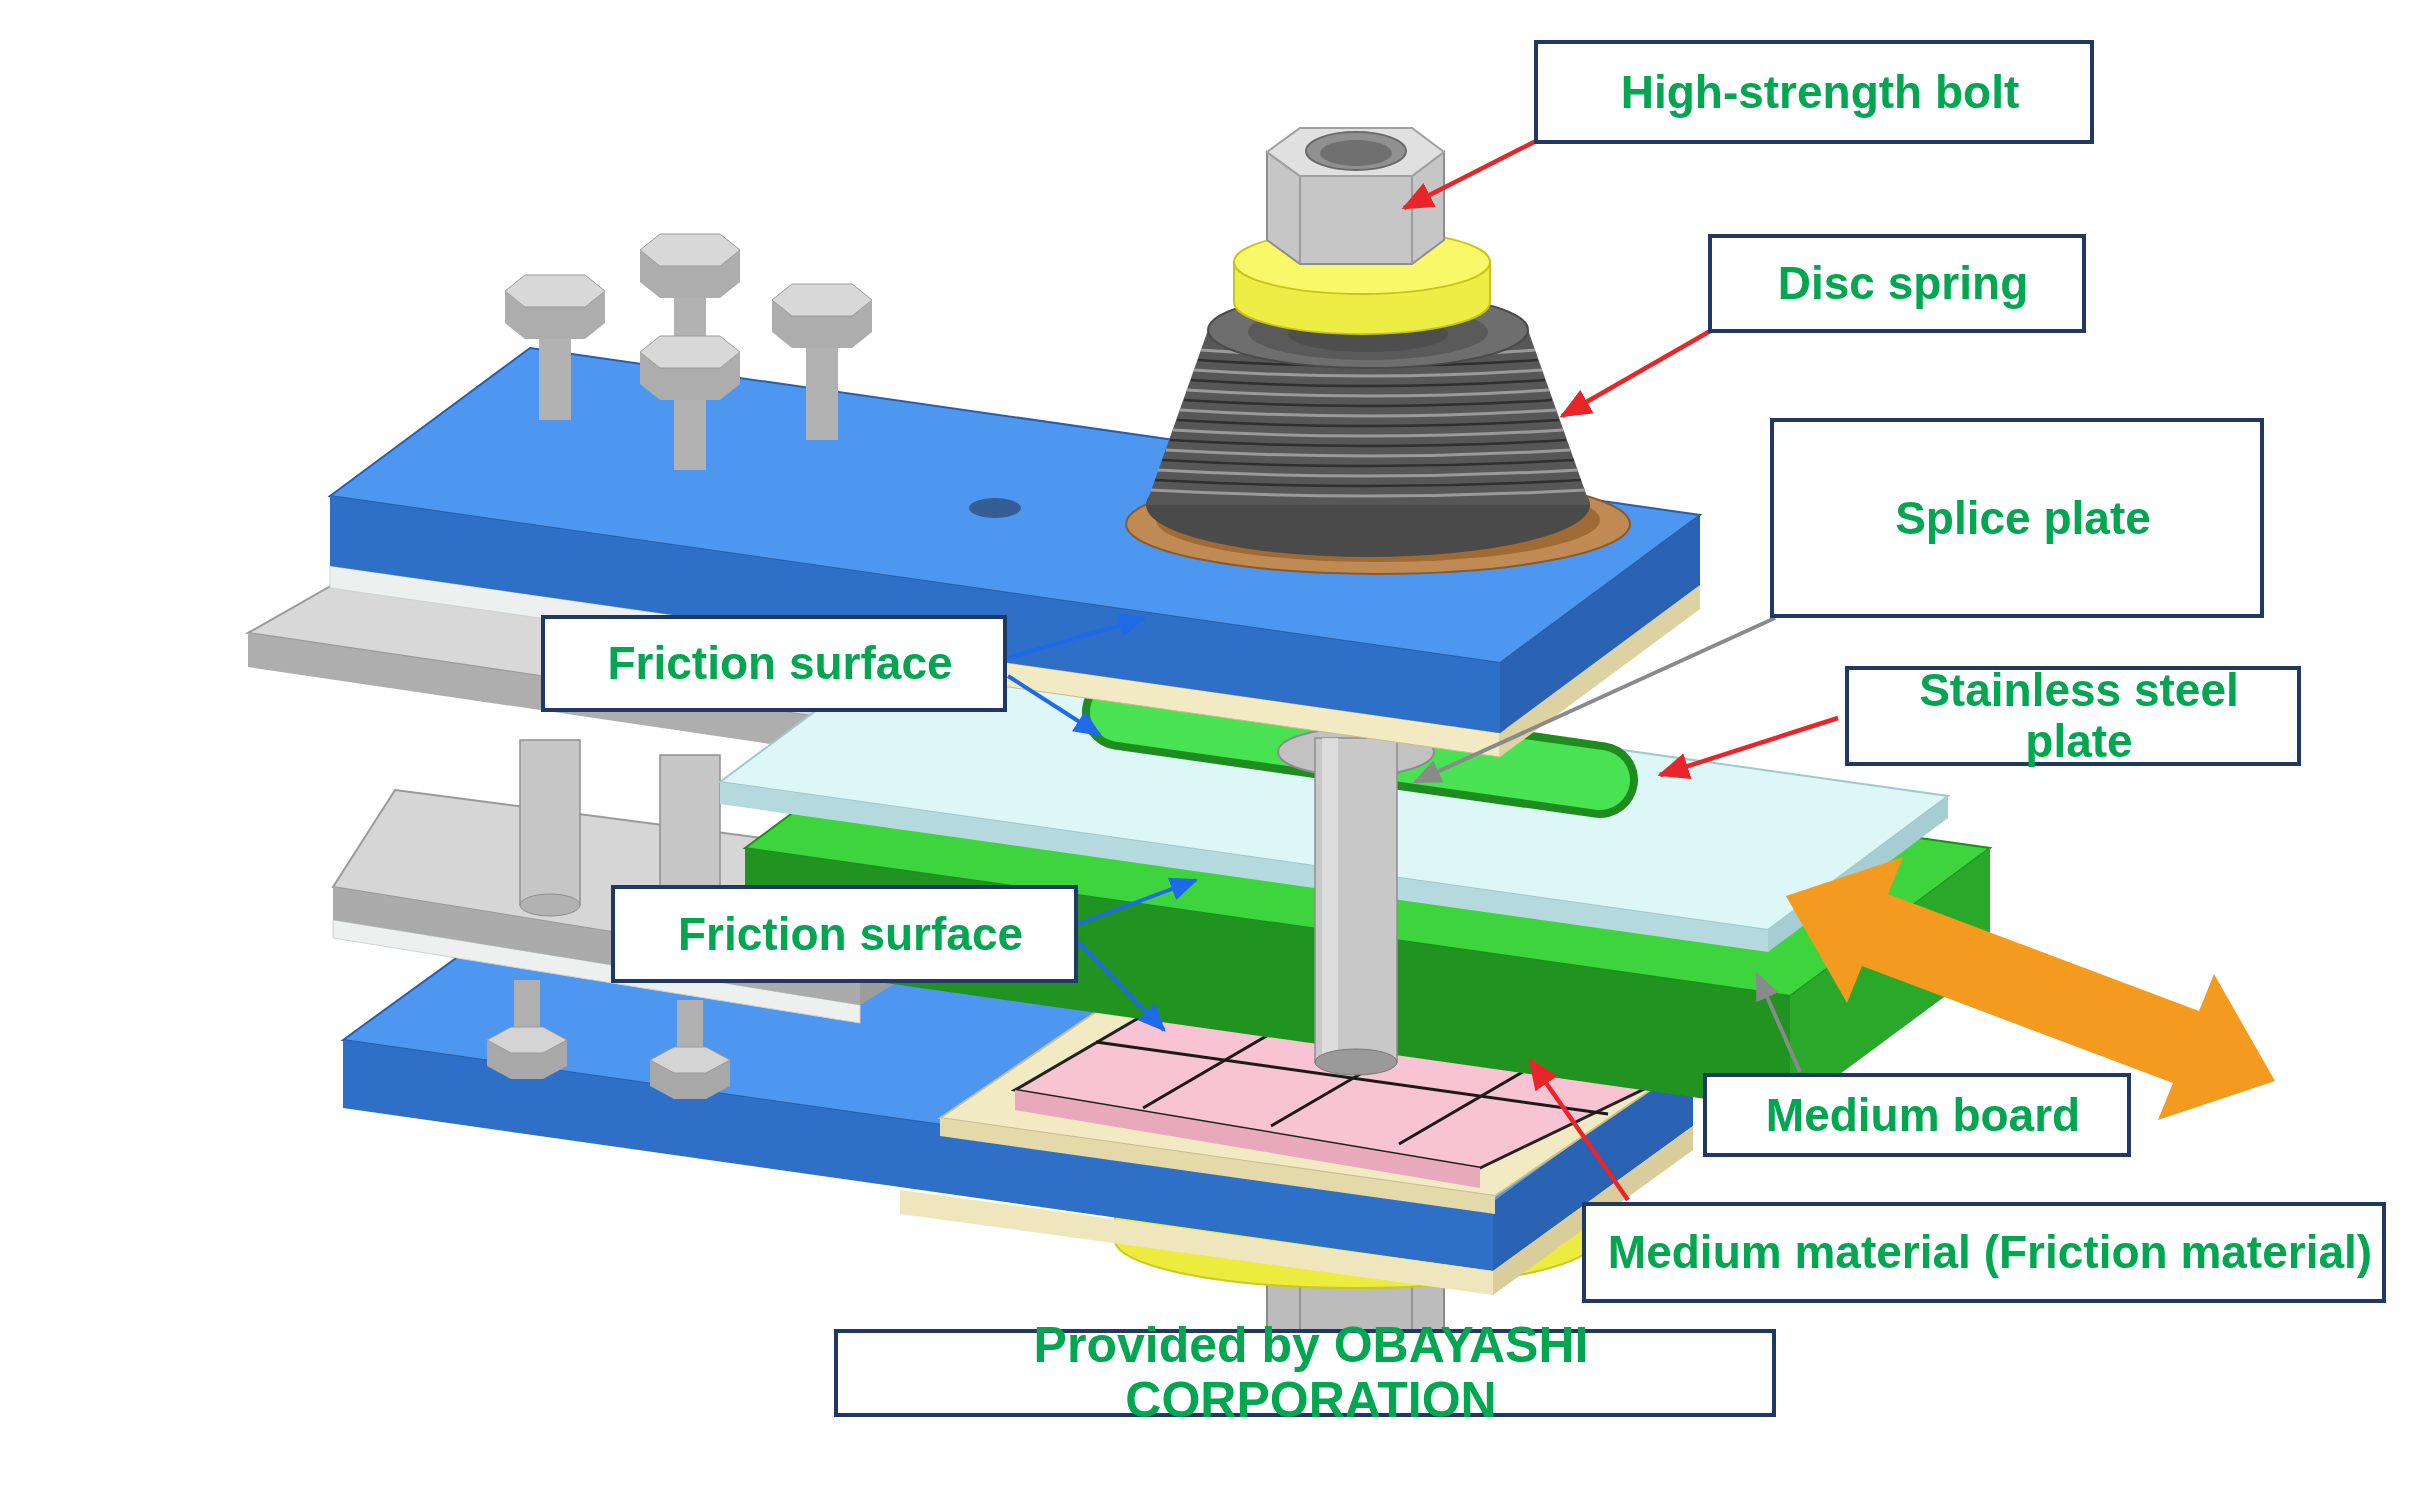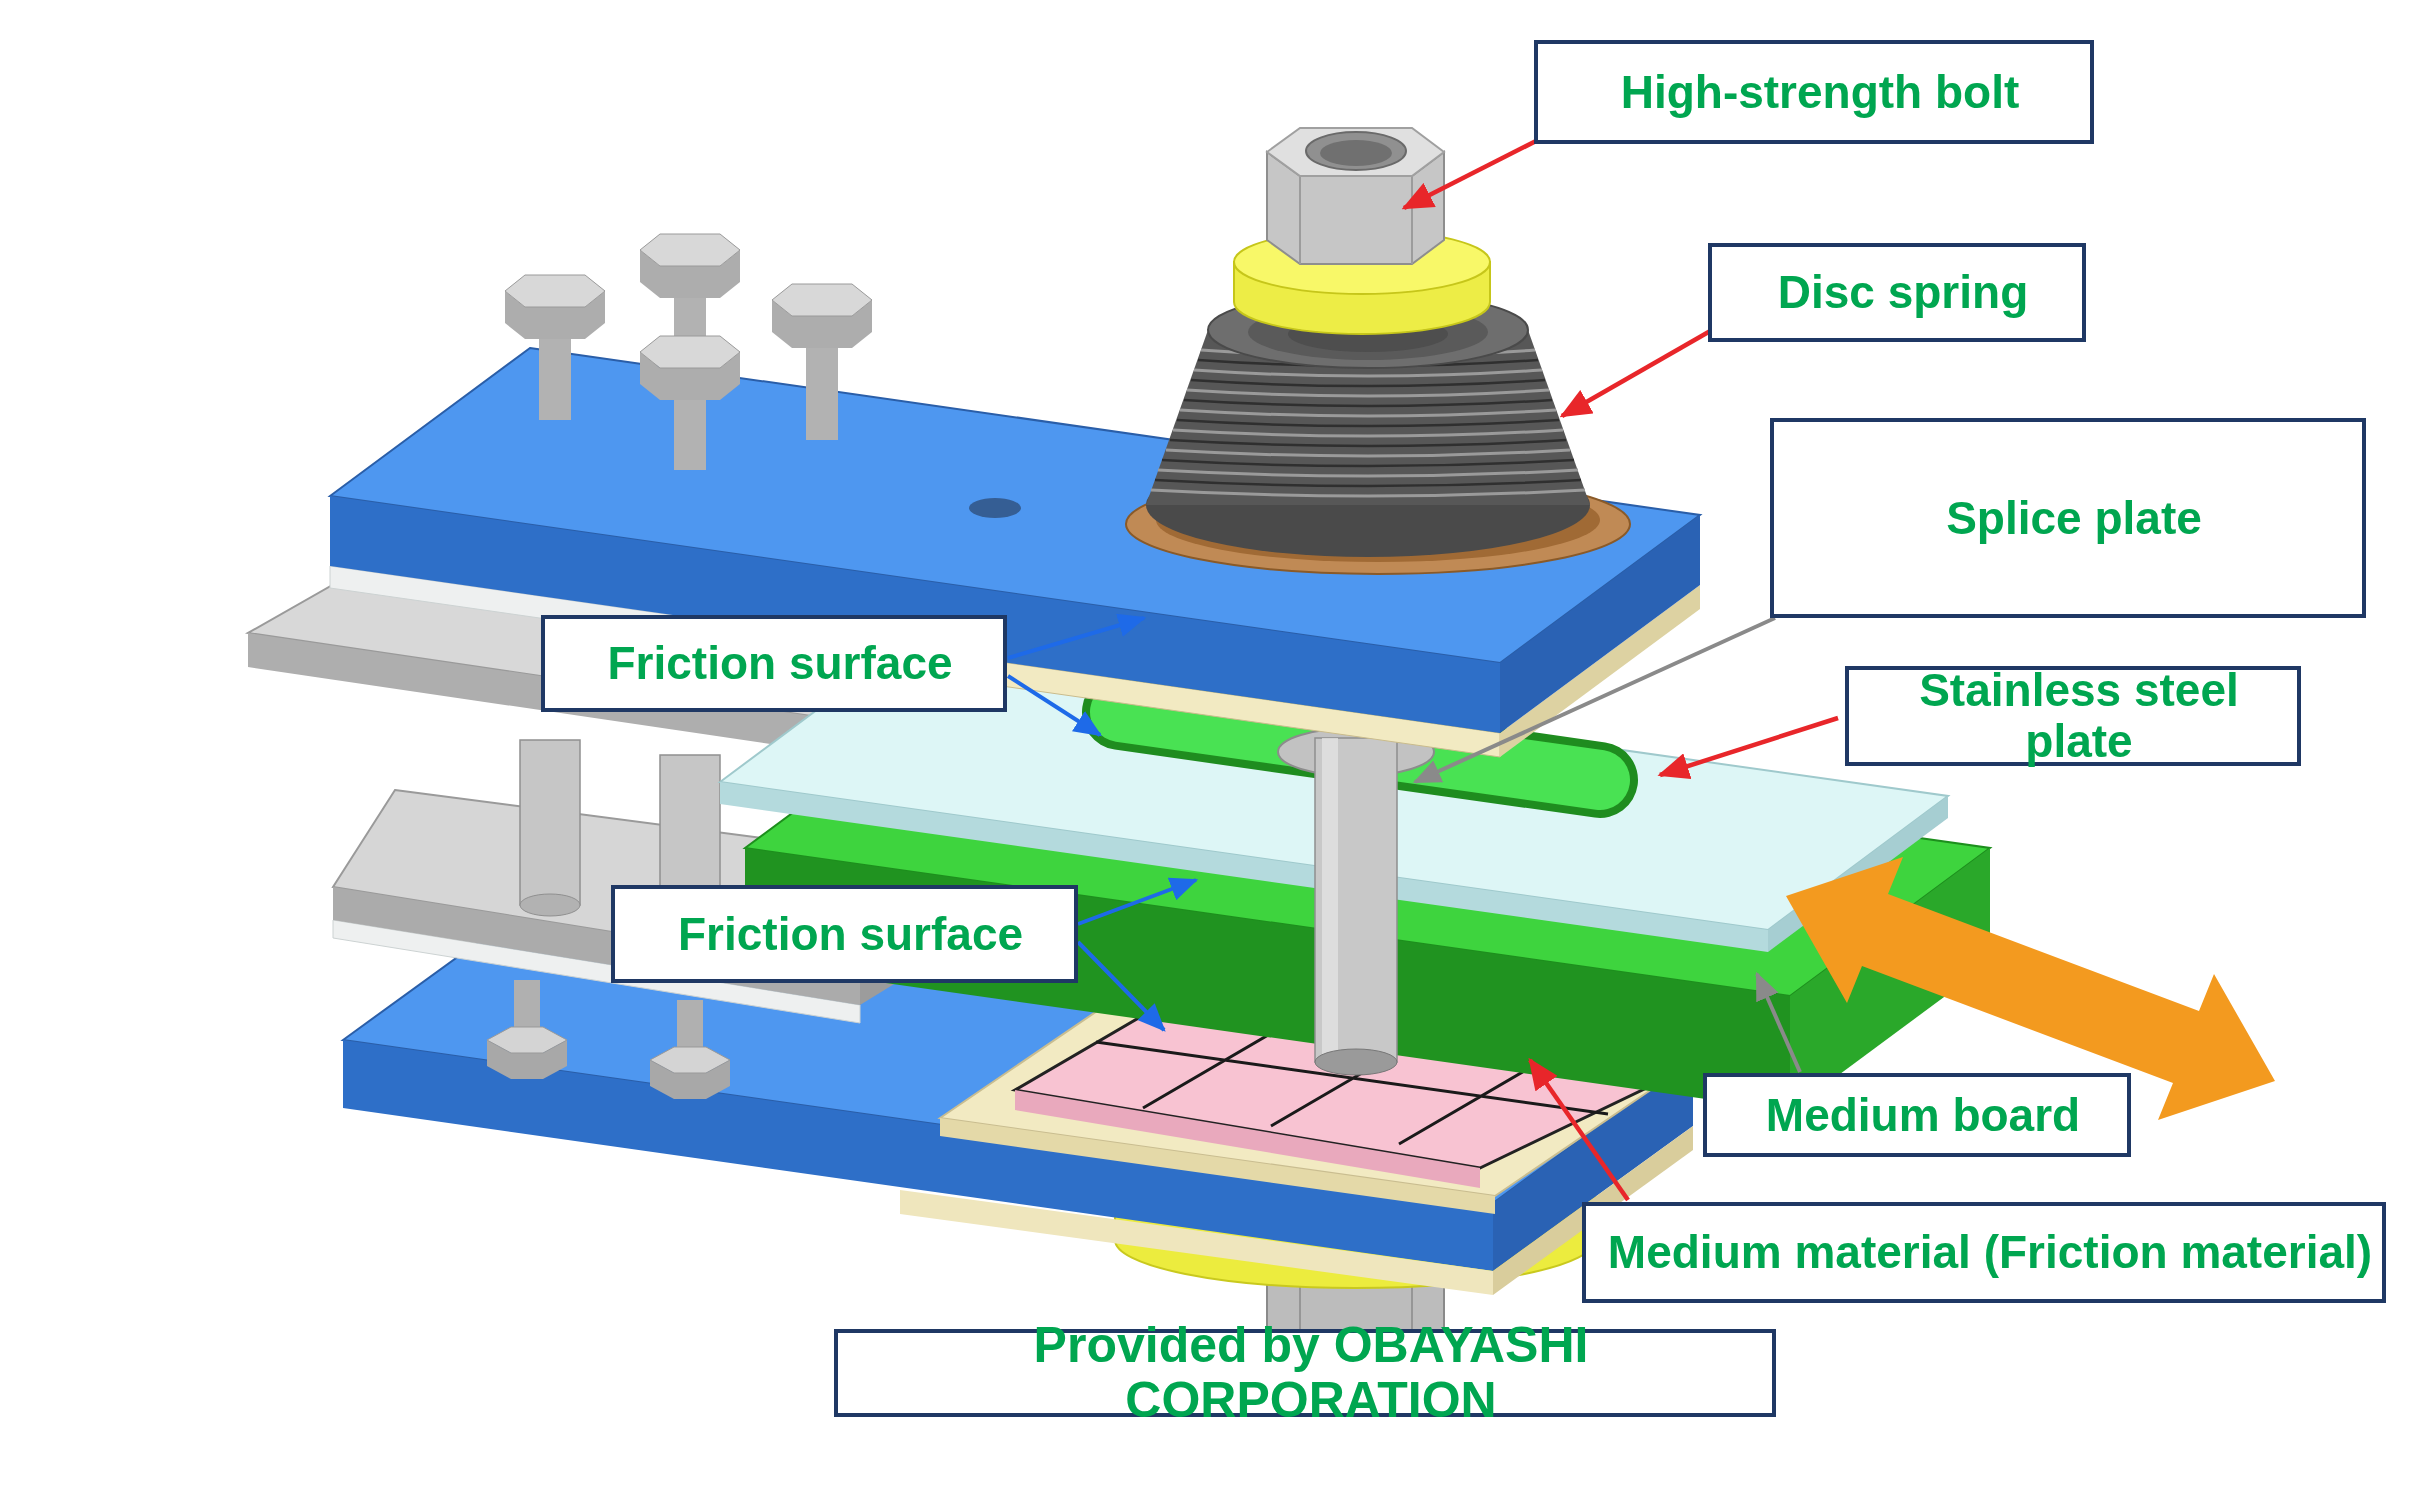--- a/index.html
+++ b/index.html
@@ -167,25 +167,25 @@
     <line x1="1008" y1="676" x2="1100" y2="735" stroke="#1e6ae8" stroke-width="4" marker-end="url(#mb)"></line>
     <line x1="1078" y1="924" x2="1196" y2="880" stroke="#1e6ae8" stroke-width="4" marker-end="url(#mb)"></line>
     <line x1="1078" y1="942" x2="1164" y2="1030" stroke="#1e6ae8" stroke-width="4" marker-end="url(#mb)"></line>
   </g>
 </svg>
 
 <div class="callout" style="left:1534px;top:40px;width:560px;height:104px">
   <span>High-strength bolt</span>
 </div>
 
-<div class="callout" style="left:1708px;top:243px;width:378px;height:99px">
+<div class="callout" style="left:1708px;top:234px;width:378px;height:99px">
   <span>Disc spring</span>
 </div>
 
-<div class="callout" style="left:1770px;top:418px;width:596px;height:200px">
+<div class="callout" style="left:1770px;top:418px;width:494px;height:200px">
   <span>Splice plate</span>
 </div>
 
 <div class="callout" style="left:1845px;top:666px;width:456px;height:100px">
   <span>Stainless steel plate</span>
 </div>
 
 <div class="callout" style="left:541px;top:615px;width:466px;height:97px">
   <span>Friction surface</span>
 </div>

